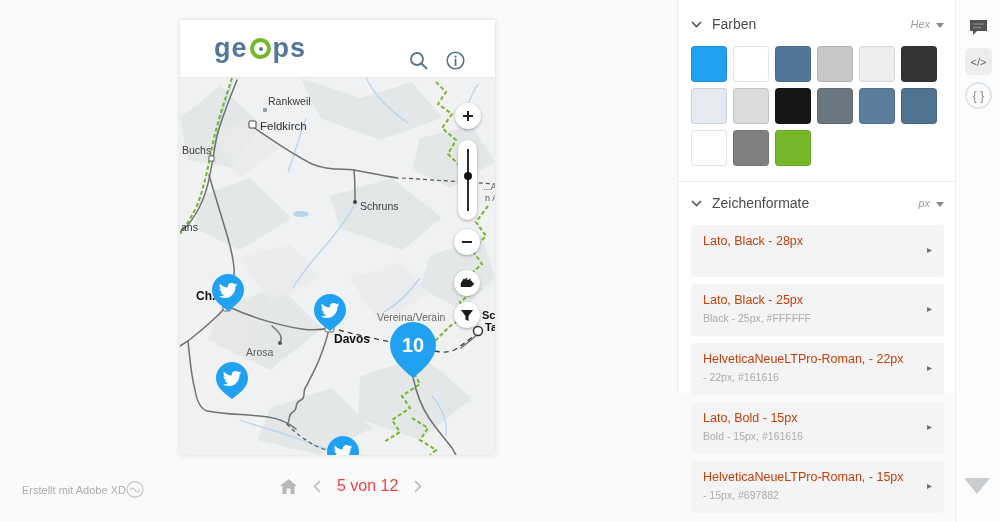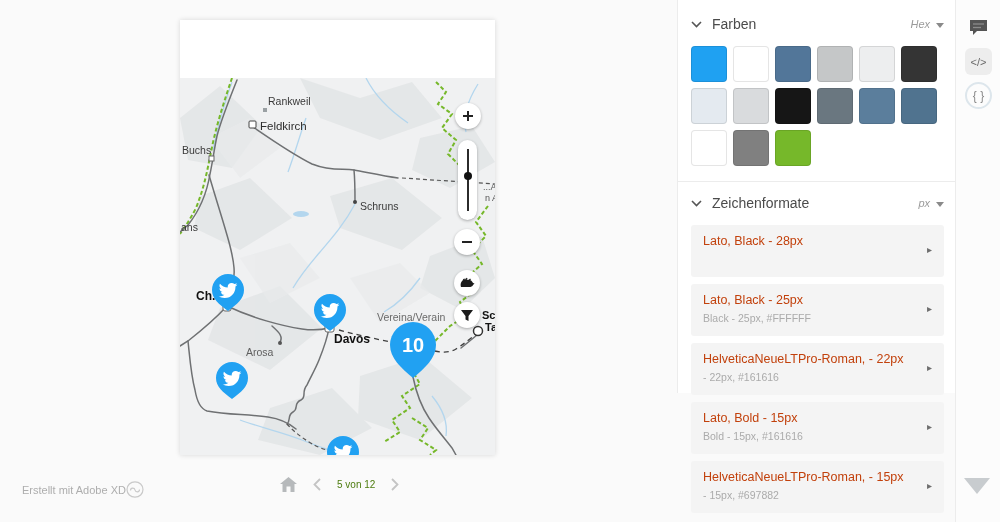--- a/index.html
+++ b/index.html
@@ -27,21 +27,21 @@
   .ctrl svg { display:block; }
   .slider { position:absolute; left:278px; top:120px; width:19px; height:80px; background:#fff;
             border-radius:10px; box-shadow:0 1px 3px rgba(0,0,0,.3); cursor:pointer; }
   .slider .track { position:absolute; left:8.5px; top:9px; width:2px; height:62px; background:#2b2b2b; }
   .slider .knob { position:absolute; left:5.5px; top:32px; width:8px; height:8px; border-radius:50%; background:#111; }
 
   
   .credit { position:absolute; left:22px; top:481px; font-size:11px; color:#adadad;
             display:flex; align-items:center; gap:0; }
   .pager { position:absolute; left:280px; top:477px; display:flex; align-items:center; gap:16px; }
-  .pager .pg-text { font-size:10px; color:#4d7c0f;text-align:center; }
+  .pager .pg-text { font-size:16px; color:#ef4444;text-align:center; }
 
   
   .panel { position:absolute; left:677px; top:0; width:278px; height:393px; background:#fff;
            border-left:1px solid #ececec; padding:0 11px 12px 13px; }
   .sec-head { display:flex; align-items:center; margin-top:16px; }
   .sec-title { font-size:14px; color:#4b4b4b; margin-left:10px; flex:1; }
   .unit { font-size:11px; font-style:italic; color:#9b9b9b; margin-right:6px; }
   .dd-tri { width:0; height:0; border-left:4px solid transparent; border-right:4px solid transparent;
             border-top:5px solid #8a8a8a; margin-top:3px; }
   .swatch-grid { display:grid; grid-template-columns:repeat(6,36px); gap:6px; margin-top:14px; }
@@ -64,20 +64,36 @@
   .tb-flag { position:absolute; left:8px; top:478px; width:0; height:0;
              border-left:13px solid transparent; border-right:13px solid transparent;
              border-top:16px solid #c8cccf; cursor:pointer; }
 </style>
 </head>
 <body>
 
 <div class="stage">
 
   <div class="artboard">
+    <div class="ab-header">
+      <div class="logo">
+        <span>ge</span>
+          <span class="lo"></span>
+          <span>ps</span>
+      </div>
+      <svg class="hdr-ic" style="left:229px" width="19" height="19" viewBox="0 0 19 19">
+        <circle cx="8" cy="8" r="6" fill="none" stroke="#53748f" stroke-width="1.8"></circle>
+        <line x1="12.5" y1="12.5" x2="17.5" y2="17.5" stroke="#53748f" stroke-width="1.8" stroke-linecap="round"></line>
+      </svg>
+      <svg class="hdr-ic" style="left:266px" width="19" height="19" viewBox="0 0 19 19">
+        <circle cx="9.5" cy="9.5" r="8.3" fill="none" stroke="#53748f" stroke-width="1.6"></circle>
+        <circle cx="9.5" cy="5.6" r="1.1" fill="#53748f"></circle>
+        <line x1="9.5" y1="8.5" x2="9.5" y2="14" stroke="#53748f" stroke-width="1.8" stroke-linecap="round"></line>
+      </svg>
+    </div>
 
     <div class="map">
       <svg class="basemap" width="315" height="377" viewBox="0 0 315 377">
         <rect width="315" height="377" fill="#f0f1f2"></rect>
 
         <g fill="#dcdfe0" opacity="0.55">
           <path d="M0,40 L40,8 L82,48 L52,90 L8,82 Z"></path>
           <path d="M120,0 L180,20 L232,4 L262,40 L200,62 L140,40 Z"></path>
           <path d="M20,118 L70,100 L112,140 L60,172 L14,150 Z"></path>
           <path d="M150,118 L212,100 L262,140 L222,172 L160,150 Z"></path>

